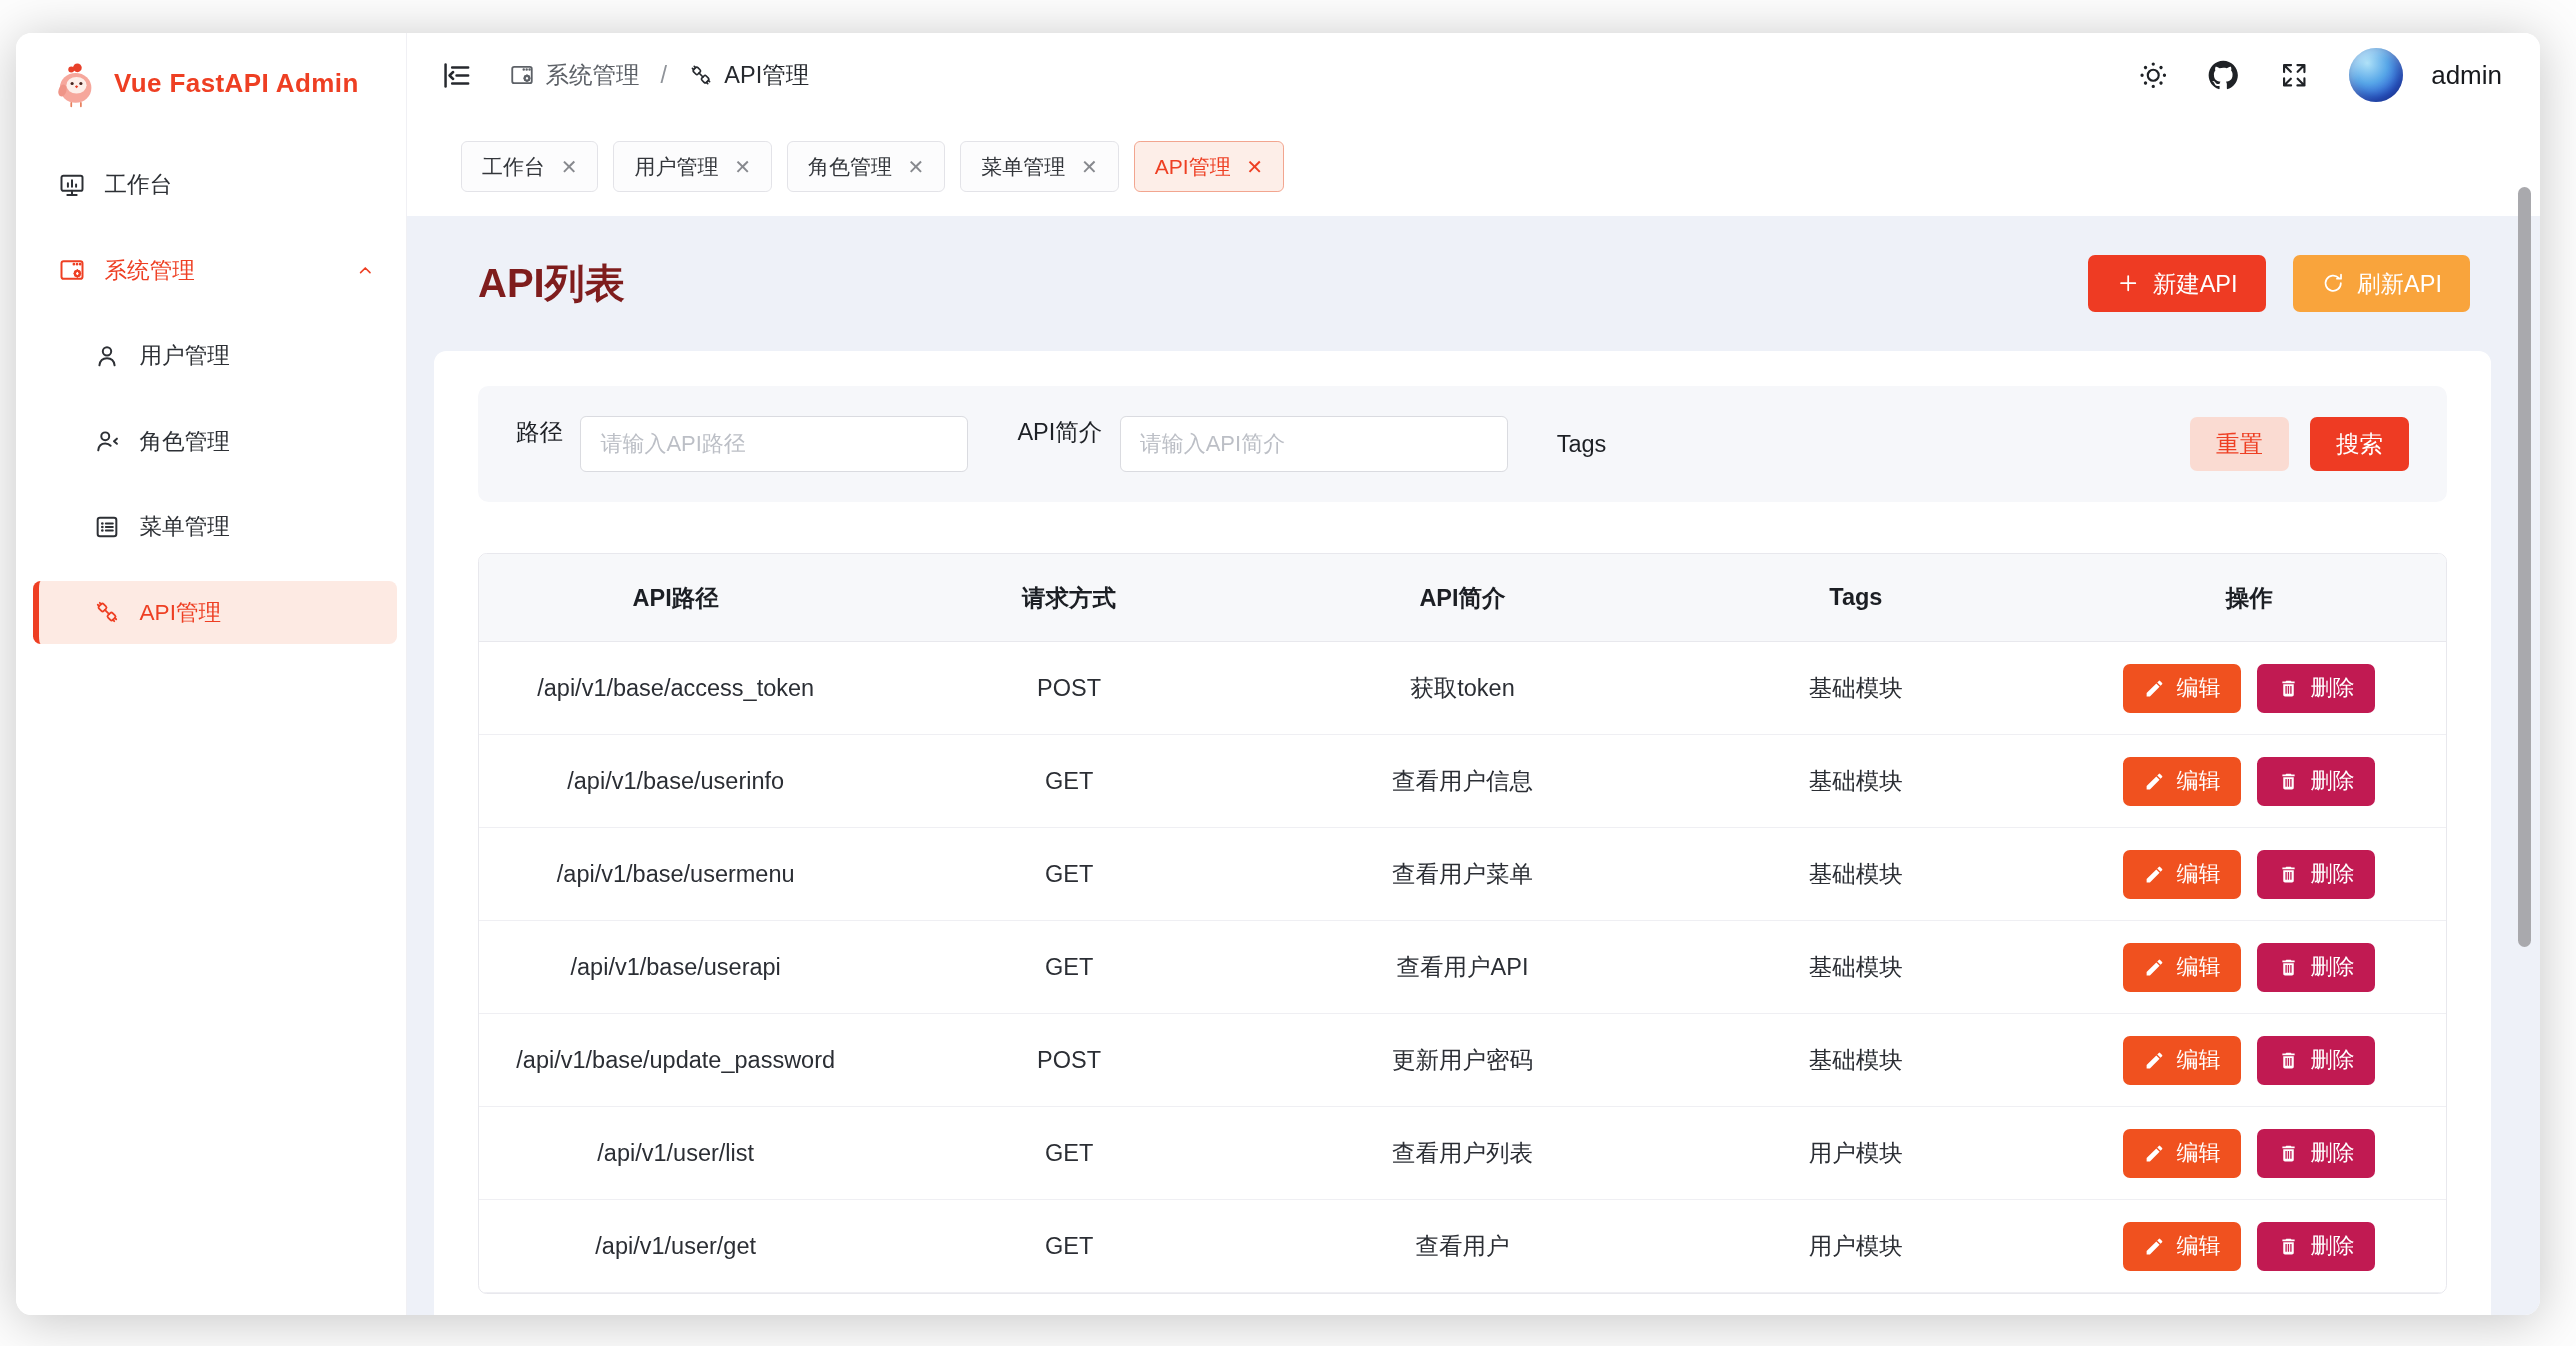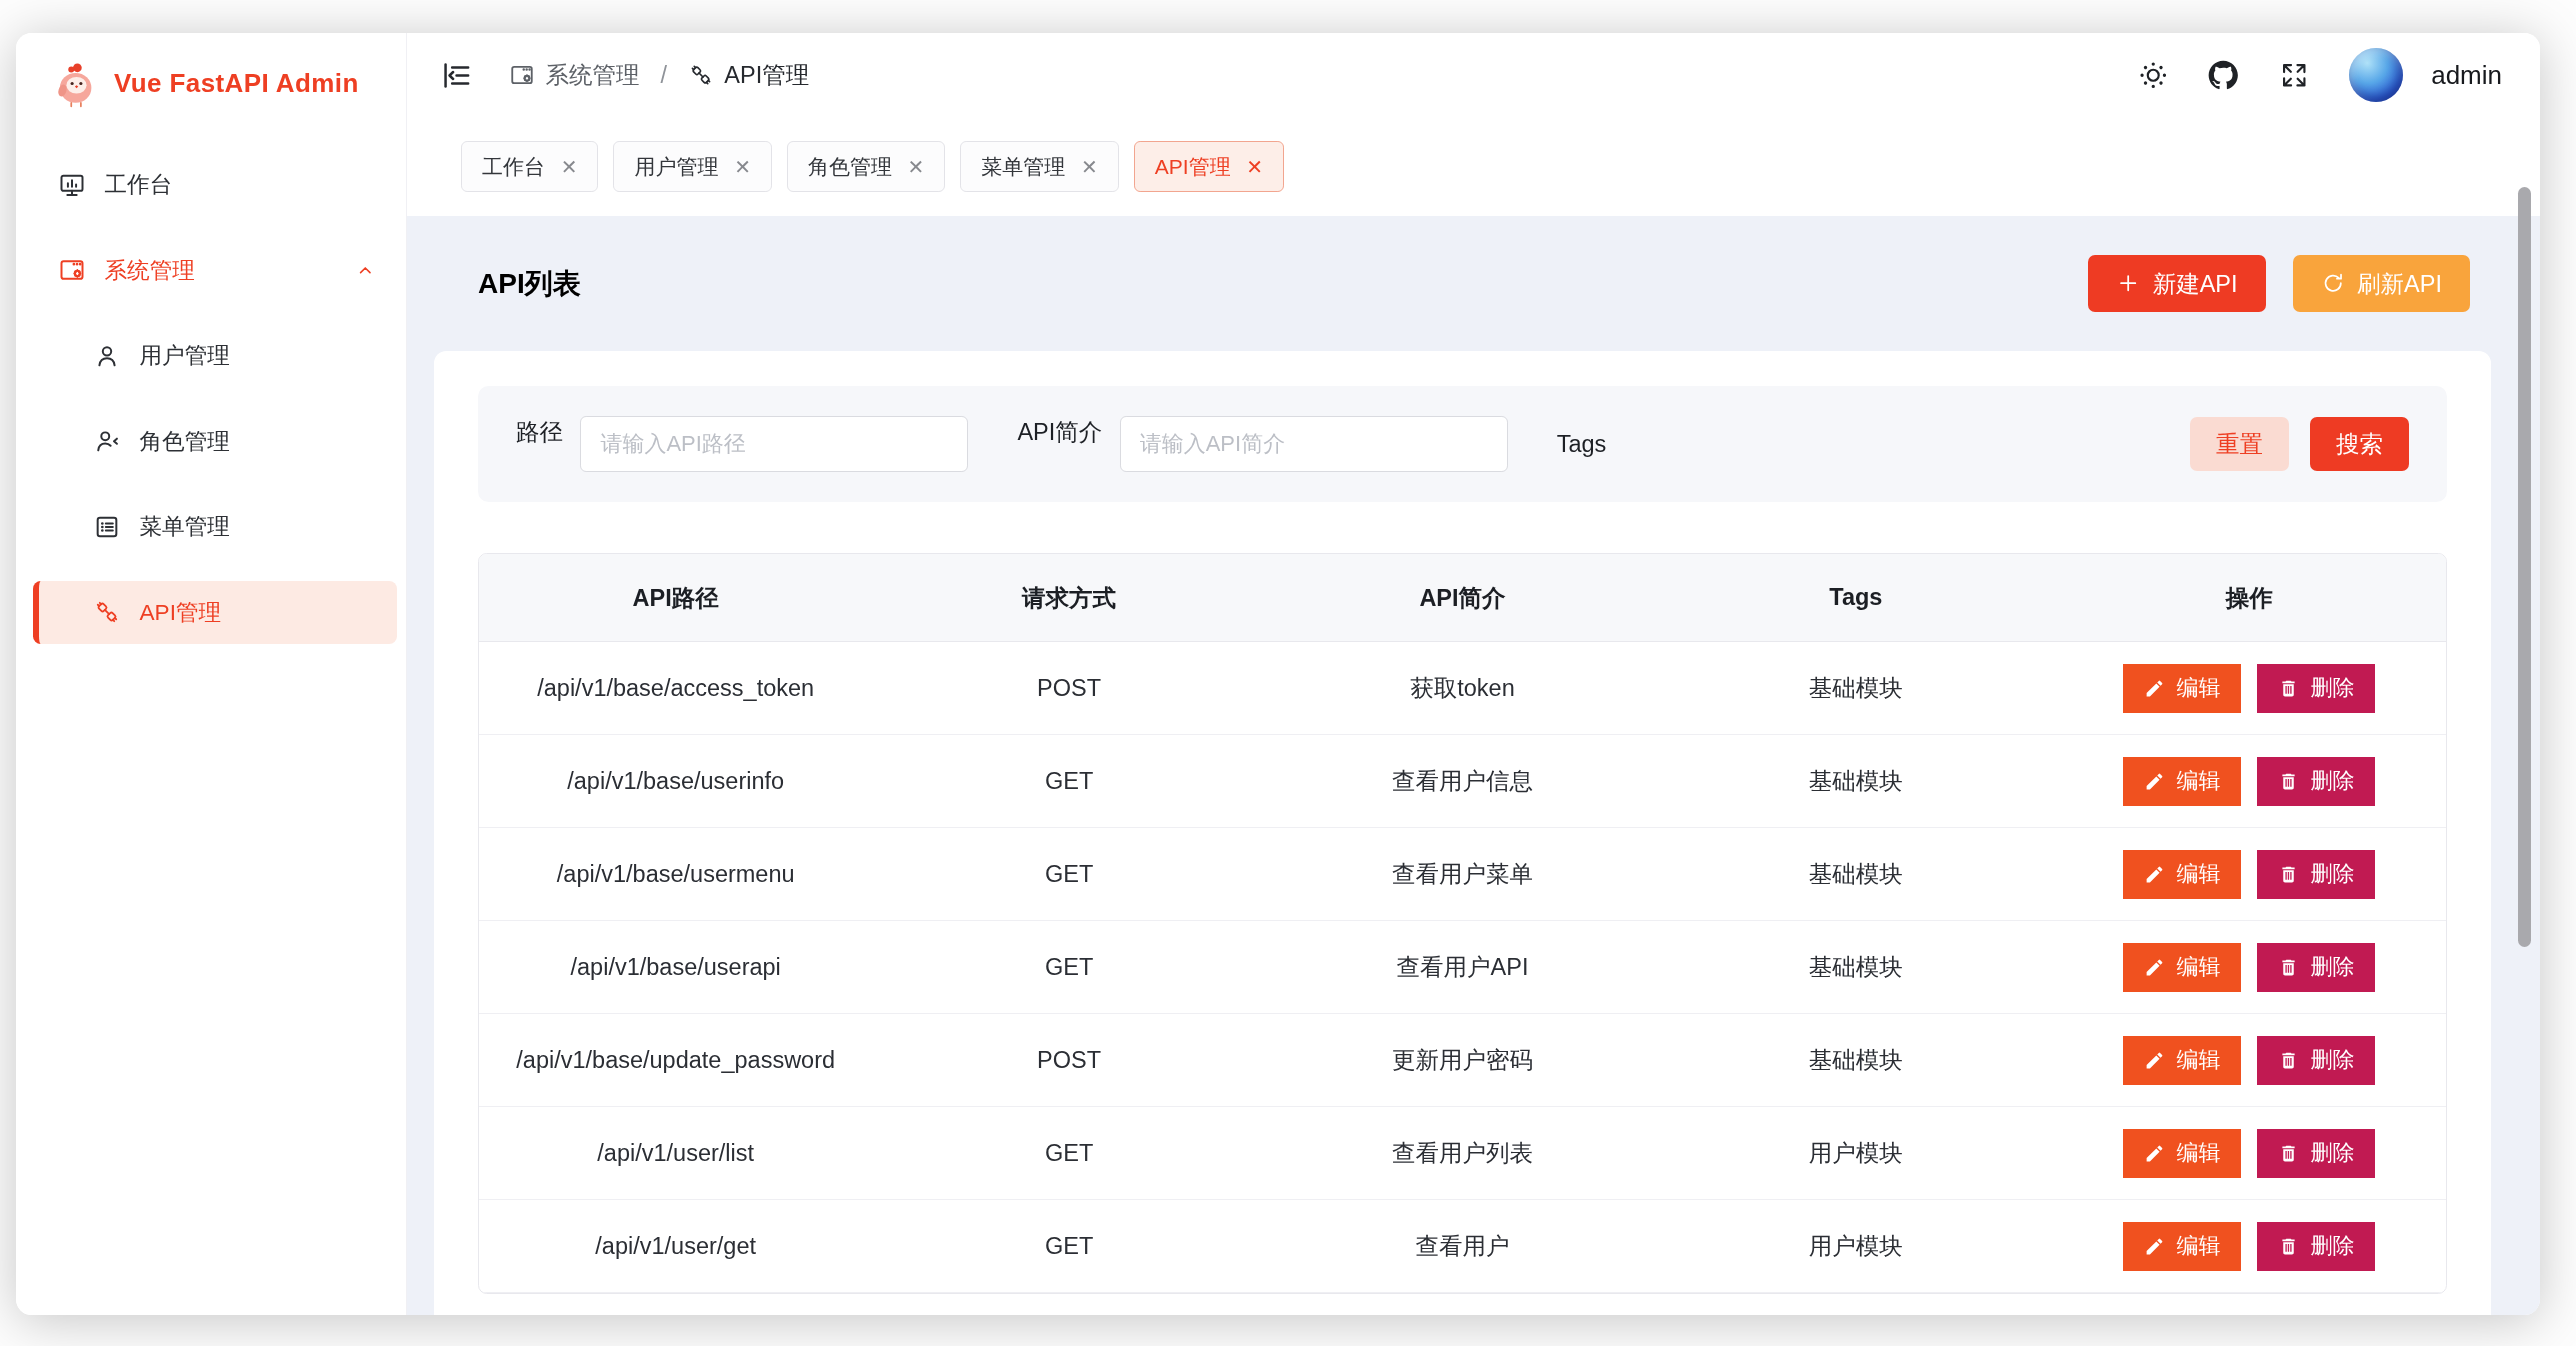--- a/index.html
+++ b/index.html
@@ -44,21 +44,21 @@
   .tabbar{height:99px;display:flex;align-items:center;gap:15px;padding-left:54px;background:#fff;}
   .tab{height:49px;display:flex;align-items:center;gap:15.7px;padding:0 20px;border:0.9px solid #e3e3e8;
        border-radius:6.1px;background:#fcfcfd;font-size:21px;color:#33363b;cursor:pointer;}
   .tab .x{color:#87898e;font-size:20px;line-height:1;cursor:pointer;}
   .tab.active{background:#fdeee8;border-color:#f2a58f;color:#ee3f23;}
   .tab.active .x{color:#ee3f23;}
 
   
   .content{flex:1;background:#eef1f8;display:flex;flex-direction:column;overflow:hidden;}
   .title-row{height:135px;flex-shrink:0;display:flex;align-items:center;padding:0 70px 0 71px;}
-  .page-title{font-size:28px;font-weight:600;color:#000000;}
+  .page-title{font-size:40px;font-weight:600;color:#7f1d1d;}
   .title-actions{margin-left:auto;display:flex;gap:27px;}
   .btn{display:inline-flex;align-items:center;justify-content:center;gap:12.2px;height:57px;border:none;
        border-radius:7px;font-size:23.5px;color:#fff;padding:16px 28px;cursor:pointer;font-family:inherit;}
   .btn .bi{width:24.4px;height:24.4px;display:inline-flex;}
   .btn-create{background:#ee3b23;}
   .btn-refresh{background:#f9a43c;}
 
   .panel{flex:1;background:#fff;border-radius:12.2px 12.2px 0 0;margin:0 49px 0 27px;padding:35px 44px 0;}
   .filterbar{height:116px;background:#f6f7fa;border-radius:10.5px;display:flex;align-items:center;padding:0 38px;}
   .fgroup{display:flex;gap:17.4px;margin-right:49px;}
@@ -70,21 +70,21 @@
   .btn-sm{height:54px;padding:0 26px;font-size:23.5px;border:none;border-radius:7px;cursor:pointer;font-family:inherit;}
   .btn-reset{background:#fadbd2;color:#ee3f23;}
   .btn-search{background:#ee3b23;color:#fff;}
 
   .table{margin-top:51px;border:0.9px solid #e8e8ed;border-radius:8.7px;overflow:hidden;background:#fff;}
   .thead{display:flex;align-items:center;height:87px;background:#f7f8fa;border-bottom:0.9px solid #e8e8ed;
          font-weight:700;font-size:23.5px;color:#1c1f24;}
   .tcol{width:20%;text-align:center;}
   .trow{display:flex;align-items:center;height:92px;border-bottom:0.9px solid #efeff3;font-size:23.5px;color:#2b2e34;}
   .cell-actions{display:flex;justify-content:center;align-items:center;gap:15.7px;}
-  .rbtn{display:inline-flex;align-items:center;gap:11.3px;height:49px;padding:0 21px;border:none;border-radius:0;
+  .rbtn{display:inline-flex;align-items:center;gap:11.3px;height:49px;padding:0 21px;border:none;border-radius:7px;
         color:#fff;font-size:22px;cursor:pointer;font-family:inherit;}
   .rbtn .bi{width:21px;height:21px;display:inline-flex;}
   .rbtn .bi svg{width:100%;height:100%;fill:#fff;}
   .btn-edit{background:#f0511f;}
   .btn-del{background:#c11a52;}
 
   .scroll-thumb{position:absolute;right:8.7px;top:154px;width:13px;height:760px;background:#a9a9ad;border-radius:7px;cursor:pointer;}
 </style>
 </head>
 <body>

